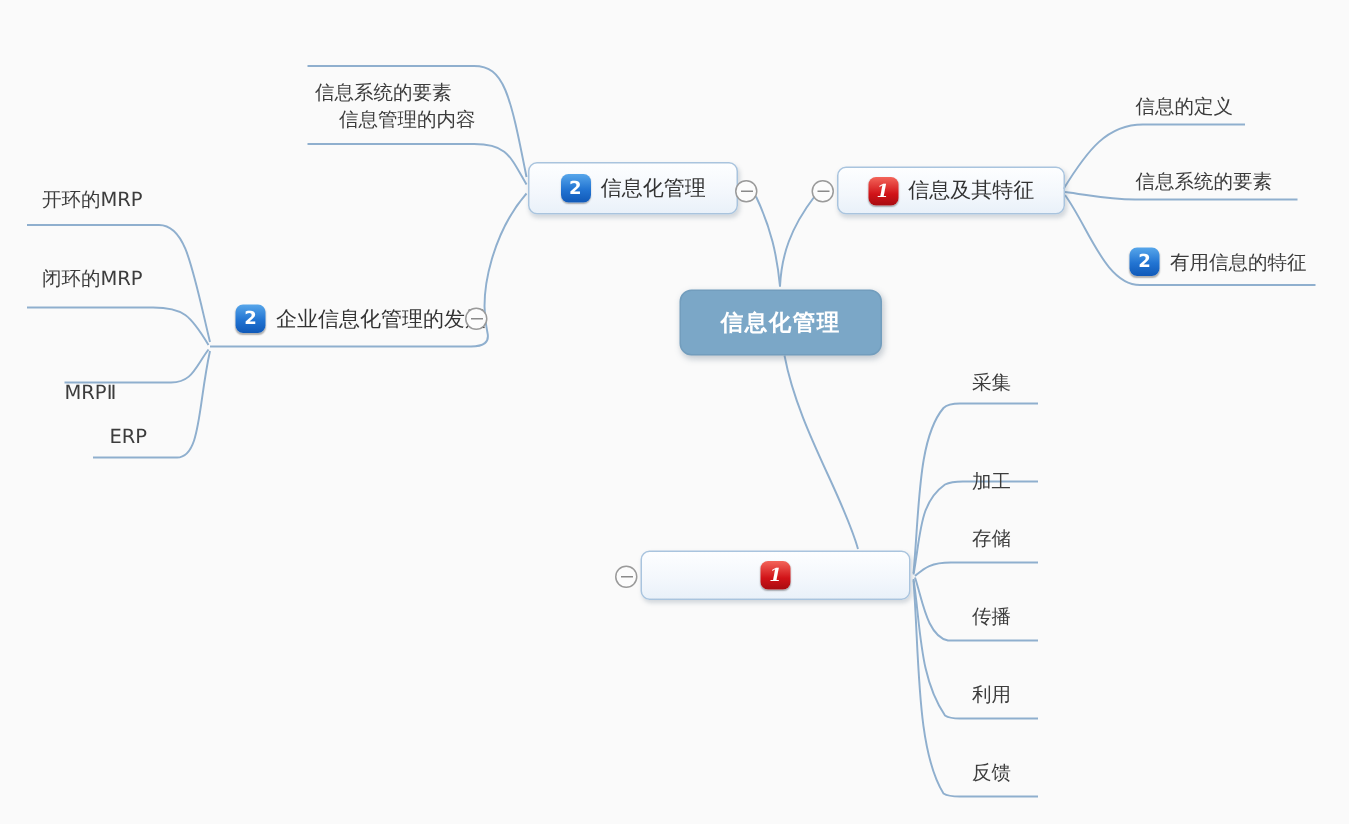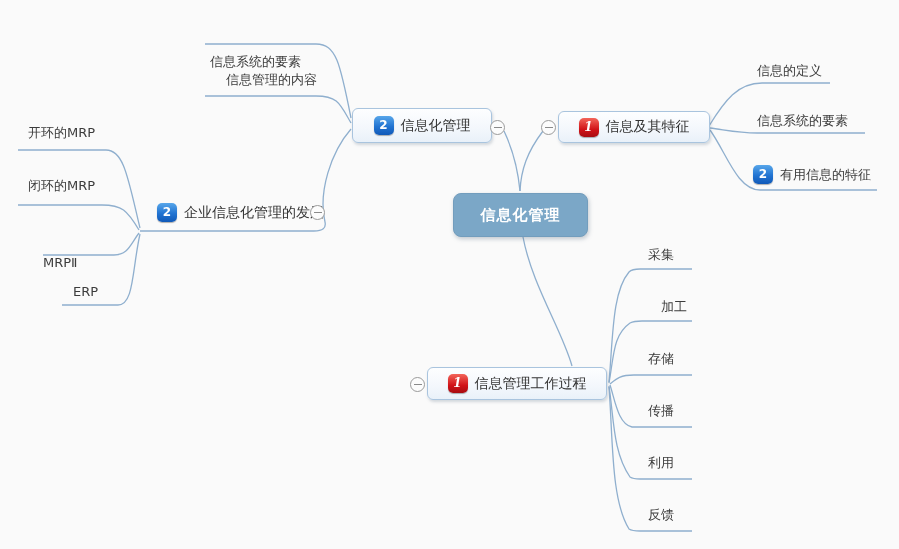--- a/index.html
+++ b/index.html
@@ -113,27 +113,26 @@
   <div class="leaf" style="left:753px;top:165px;">
     <span class="badge blue">2</span>
     <span>有用信息的特征</span>
   </div>
 
   <div class="minus" style="left:410px;top:377px;">
       <span></span>
     </div>
   <div class="node-box" style="left:427px;top:367px;width:178px;height:31px;">
     <span class="badge red">1</span>
-    <span>信息管理工作过程</span>
   </div>
 
   <div class="leaf" style="left:648px;top:246px;">
     <span>采集</span>
   </div>
-  <div class="leaf" style="left:648px;top:298px;margin-left:13px;">
+  <div class="leaf" style="left:648px;top:312px;">
     <span>加工</span>
   </div>
   <div class="leaf" style="left:648px;top:350px;text-align:right;">
     <span>存储</span>
   </div>
   <div class="leaf" style="left:648px;top:402px;">
     <span>传播</span>
   </div>
   <div class="leaf" style="left:648px;top:454px;">
     <span>利用</span>

